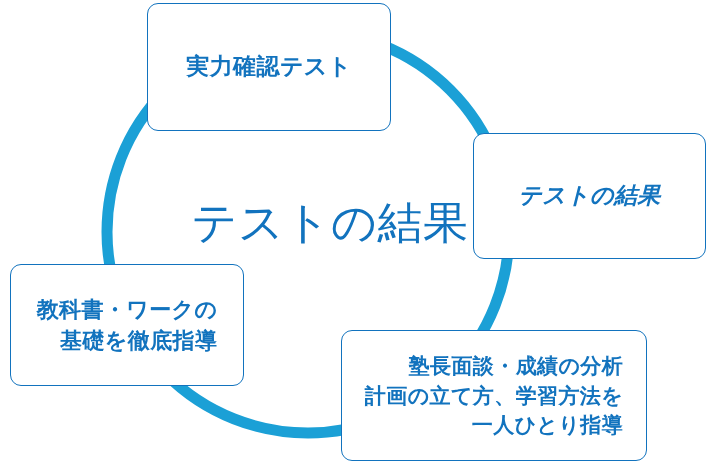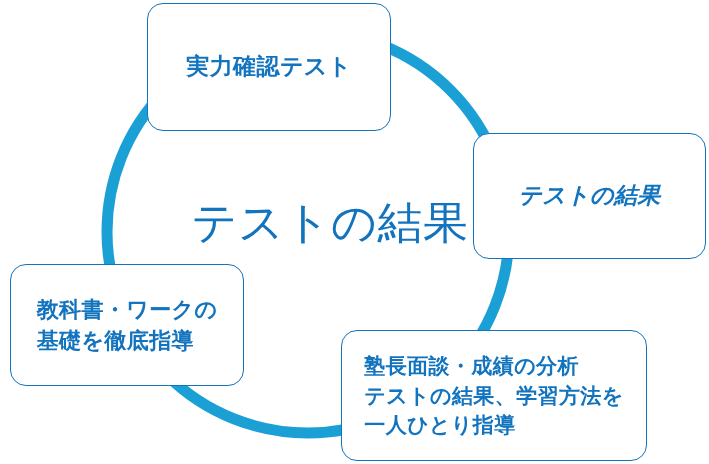--- a/index.html
+++ b/index.html
@@ -42,25 +42,25 @@
     white-space: nowrap;
   }
 
   
   .node {
     position: absolute;
     z-index: 3;
     box-sizing: border-box;
     background: #ffffff;
     border: 1.6px solid #1273BE;
-    border-radius: 16px;
+    border-radius: 11px;
     display: flex;
     align-items: center;
     justify-content: center;
-    text-align: left;
+    text-align: right;
   }
   .node .node-label {
     color: #1273BE;
     font-weight: 700;
     line-height: 1.38;
     letter-spacing: 0.4px;
     white-space: pre-line;
   }
 
   #node-test {
@@ -110,21 +110,21 @@
   <div class="node" id="node-test" style="border-color: rgb(18, 115, 190);">
     <span class="node-label" style="color: rgb(18, 115, 190);">実力確認テスト</span>
   </div>
 
   <div class="node" id="node-result" style="border-color: rgb(18, 115, 190);">
     <span class="node-label" style="color: rgb(18, 115, 190); font-style: italic;">テストの結果</span>
   </div>
 
   <div class="node" id="node-counsel" style="border-color: rgb(18, 115, 190);">
     <span class="node-label" style="color: rgb(18, 115, 190);">塾長面談・成績の分析
-テストの結果、学習方法を
+計画の立て方、学習方法を
 一人ひとり指導</span>
   </div>
 
   <div class="node" id="node-basics" style="border-color: rgb(18, 115, 190);">
     <span class="node-label" style="color: rgb(18, 115, 190);">教科書・ワークの
 基礎を徹底指導</span>
   </div>
 
 </div>
 

